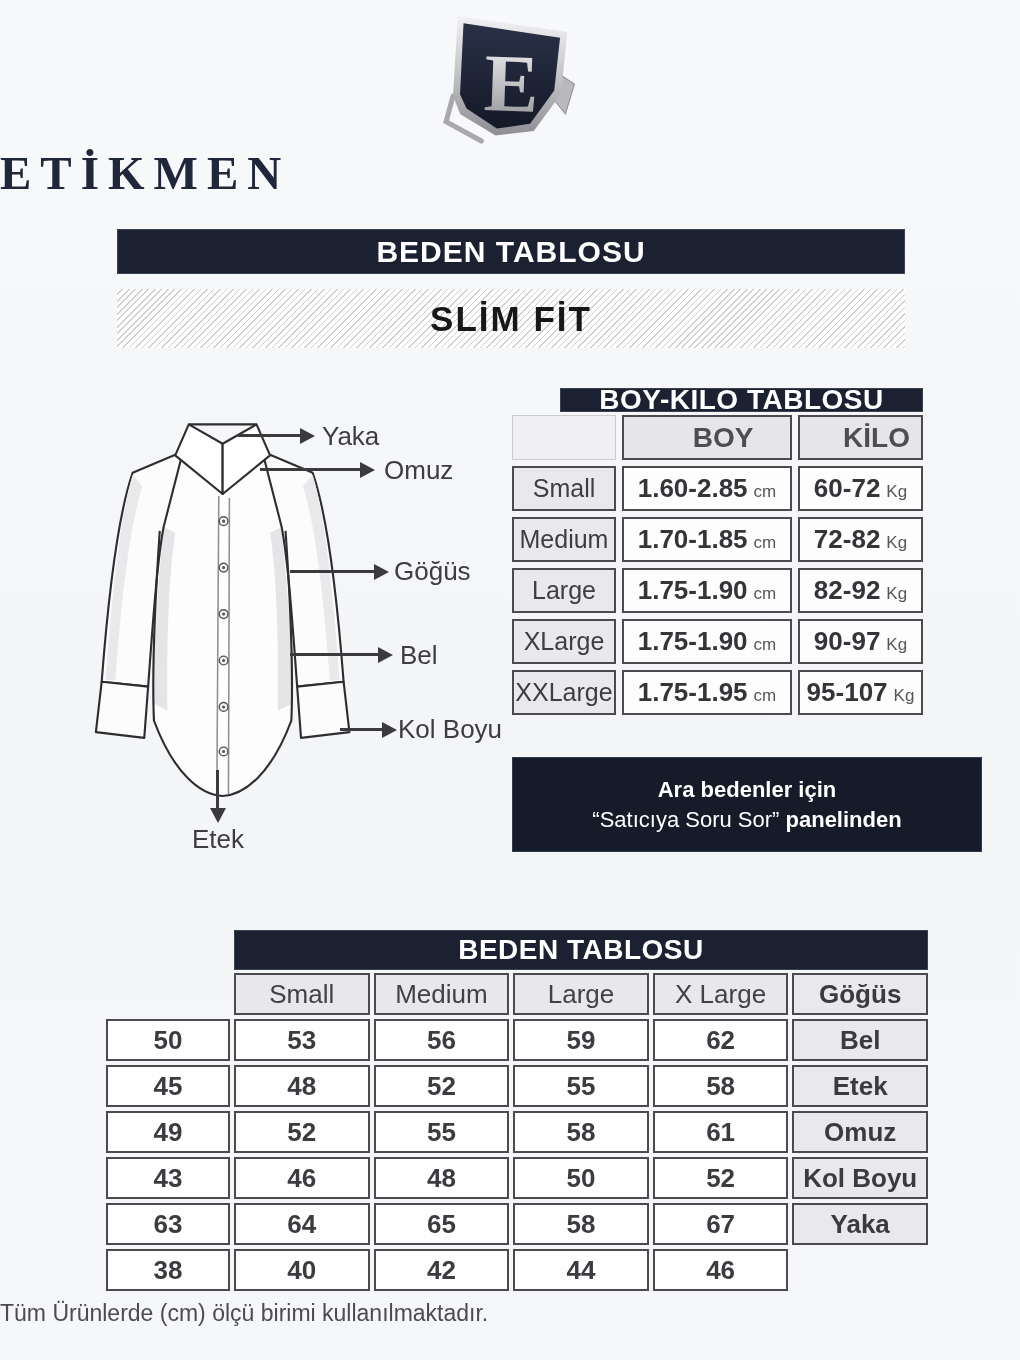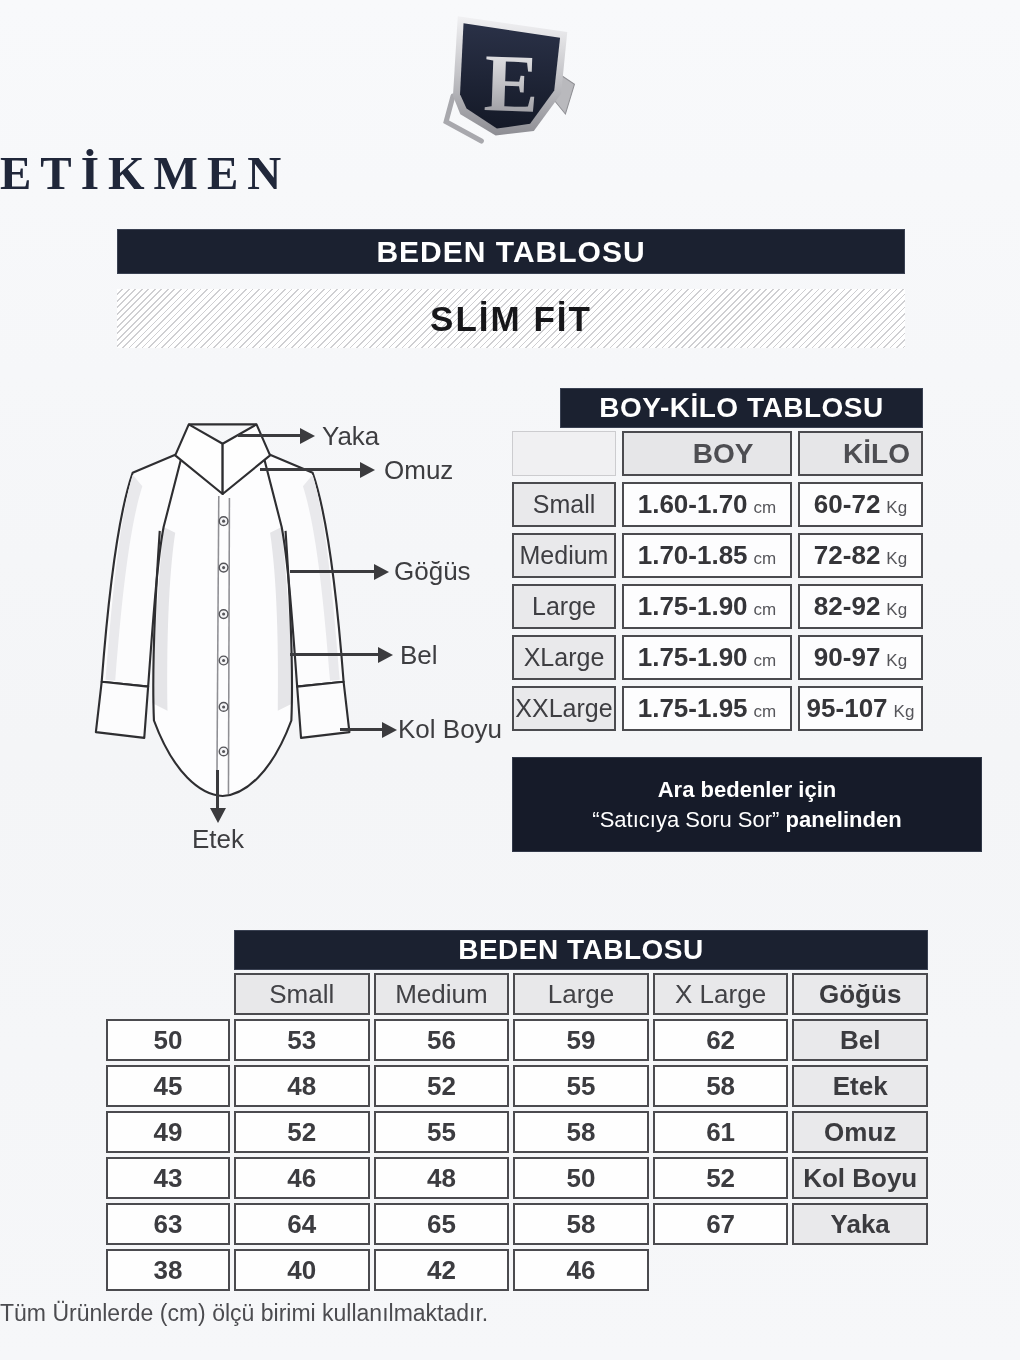--- a/index.html
+++ b/index.html
@@ -38,21 +38,21 @@
     border-left:15px solid #3b3b3e; border-top:8px solid transparent; border-bottom:8px solid transparent;
   }
   .arrv { position:absolute; border-left:3px solid #3b3b3e; }
   .arrv::after {
     content:""; position:absolute; left:-9px; bottom:-15px; width:0; height:0;
     border-top:15px solid #3b3b3e; border-left:8px solid transparent; border-right:8px solid transparent;
   }
   
   .bk { position:absolute; left:512px; top:388px; width:411px; }
   .table-title {
-    height:40px; background:#1b2130; box-shadow:inset 0 0 0 1px #3a4152;
+    height:24px; background:#1b2130; box-shadow:inset 0 0 0 1px #3a4152;
     display:flex; align-items:center; justify-content:center;
     color:#fff; font-weight:700; font-size:28px; letter-spacing:0.5px;margin-left:48px;
   }
   .bk-grid { display:grid; grid-template-columns:104px 170px 125px; gap:6px; margin-top:3px; grid-auto-rows:45px; }
   .cell { display:flex; align-items:center; justify-content:center; }
   .bk-corner { background:#f0f0f2; border:1px solid #cccccf; }
   .colhead { background:#e6e6e8; border:2px solid #4b4b4f; font-weight:700; font-size:28px; color:#4e4e52;padding-left:32px; }
   .rowlabel { background:#e9e9eb; border:2px solid #4b4b4f; font-size:25px; color:#3e3e42; }
   .val { background:#fdfdfe; border:2px solid #4b4b4f; font-weight:700; font-size:26px; color:#353539; }
   .unit { font-size:17px; font-weight:400; color:#56565b; margin-left:6px; padding-top:6px; }
@@ -163,21 +163,21 @@
 
   <div class="bk">
     <div class="table-title">BOY-KİLO TABLOSU</div>
     <div class="bk-grid">
       <div class="cell bk-corner"></div>
       <div class="cell colhead">BOY</div>
       <div class="cell colhead">KİLO</div>
 
       <div class="cell rowlabel">Small</div>
       <div class="cell val">
-          <span>1.60-1.70</span>
+          <span>1.60-2.85</span>
           <span class="unit">cm</span>
         </div>
       <div class="cell val">
           <span>60-72</span>
           <span class="unit">Kg</span>
         </div>
 
       <div class="cell rowlabel">Medium</div>
       <div class="cell val">
           <span>1.70-1.85</span>
@@ -266,19 +266,20 @@
       <div class="cell bt-val">63</div>
       <div class="cell bt-val">64</div>
       <div class="cell bt-val">65</div>
       <div class="cell bt-val">58</div>
       <div class="cell bt-val">67</div>
 
       <div class="cell bt-rowlabel">Yaka</div>
       <div class="cell bt-val">38</div>
       <div class="cell bt-val">40</div>
       <div class="cell bt-val">42</div>
+      <div class="cell bt-val">44</div>
       <div class="cell bt-val">46</div>
     </div>
   </div>
 
   <div class="footer">Tüm Ürünlerde (cm) ölçü birimi kullanılmaktadır.</div>
 
 </div>
 
 </body></html>

